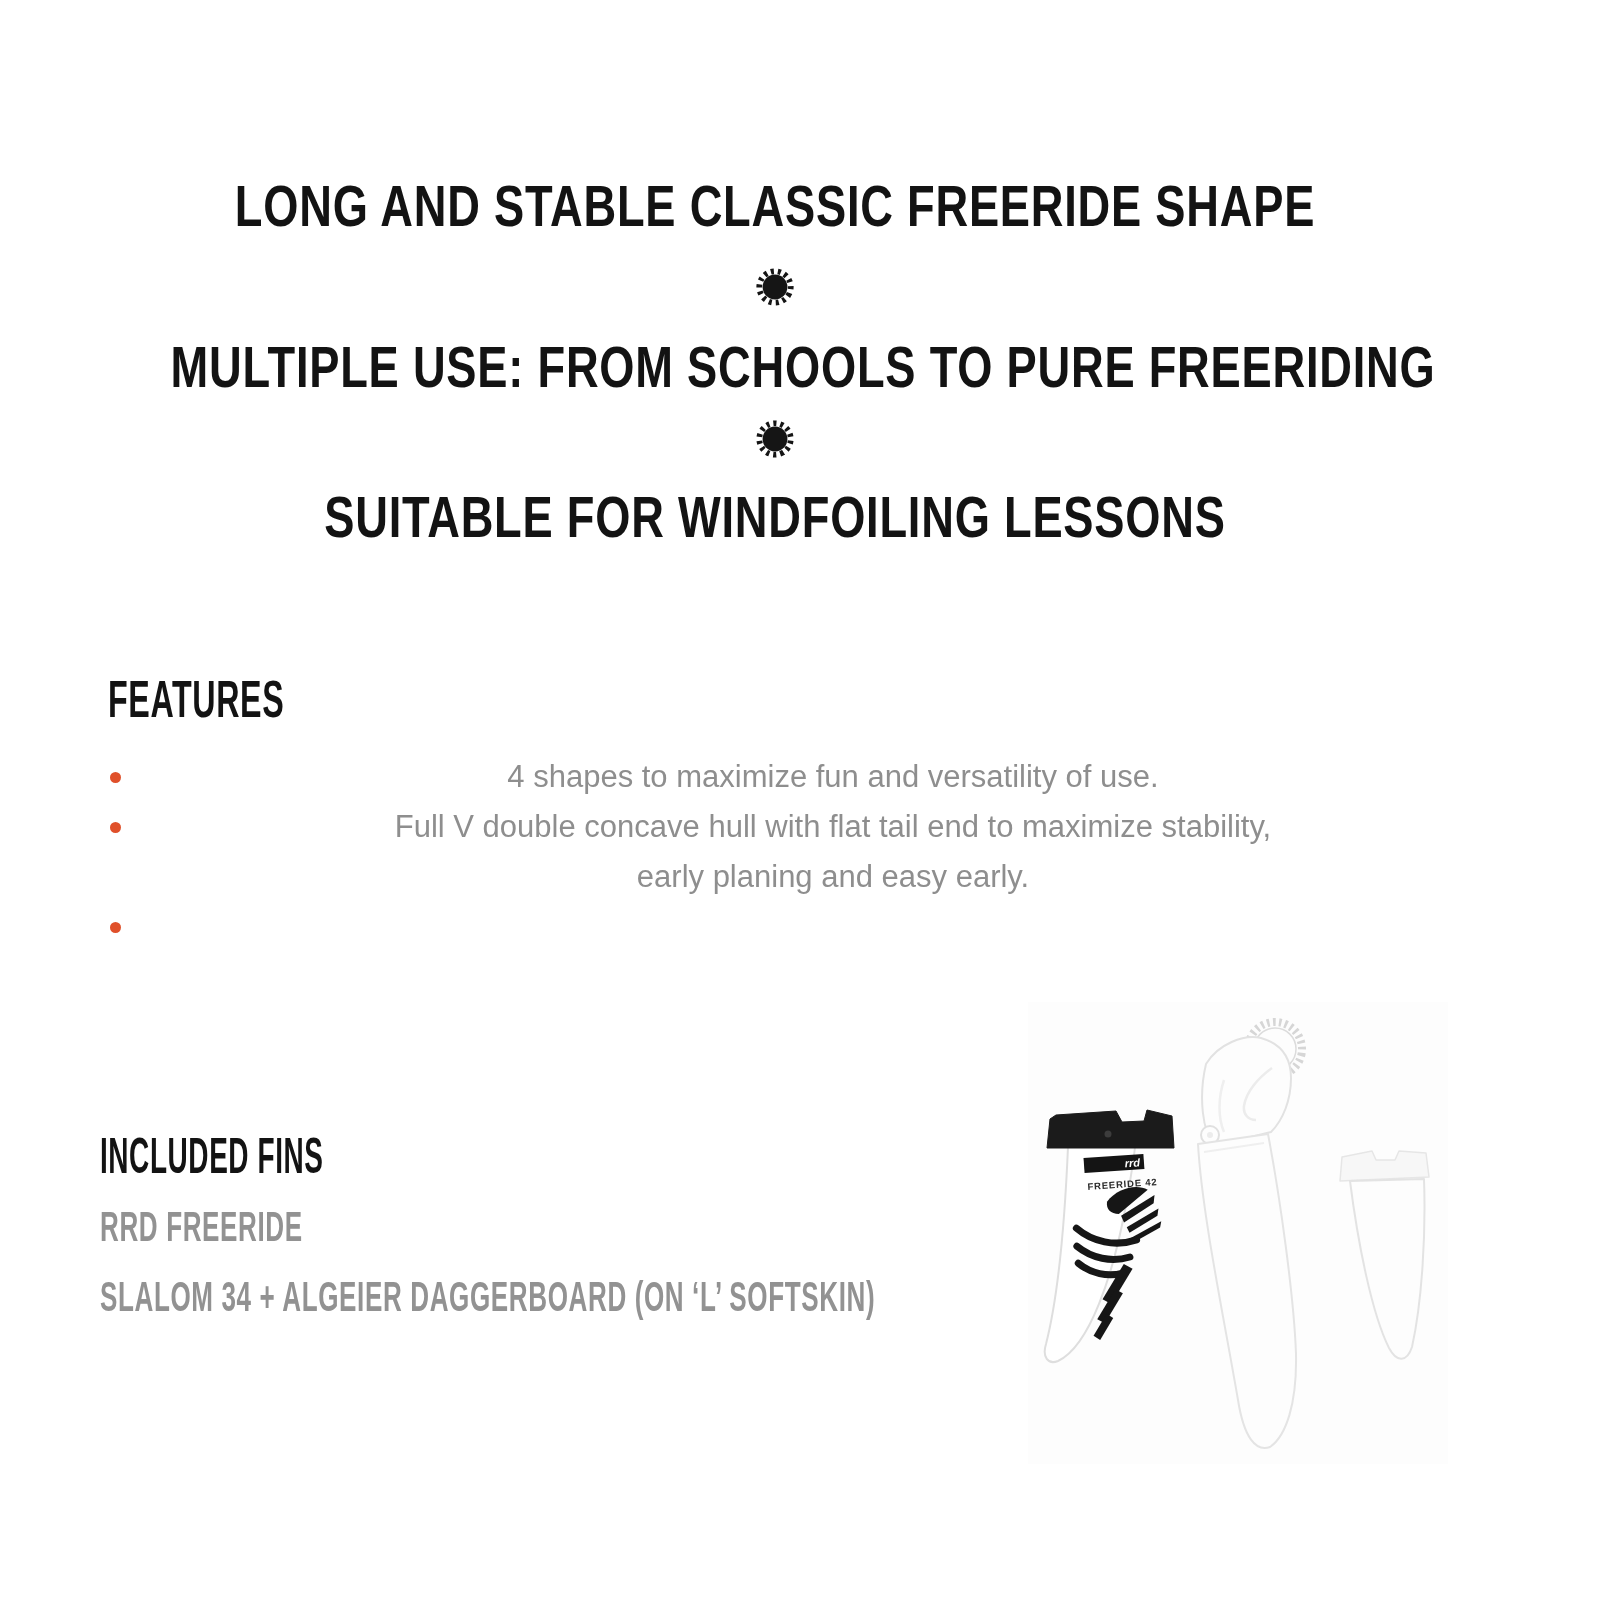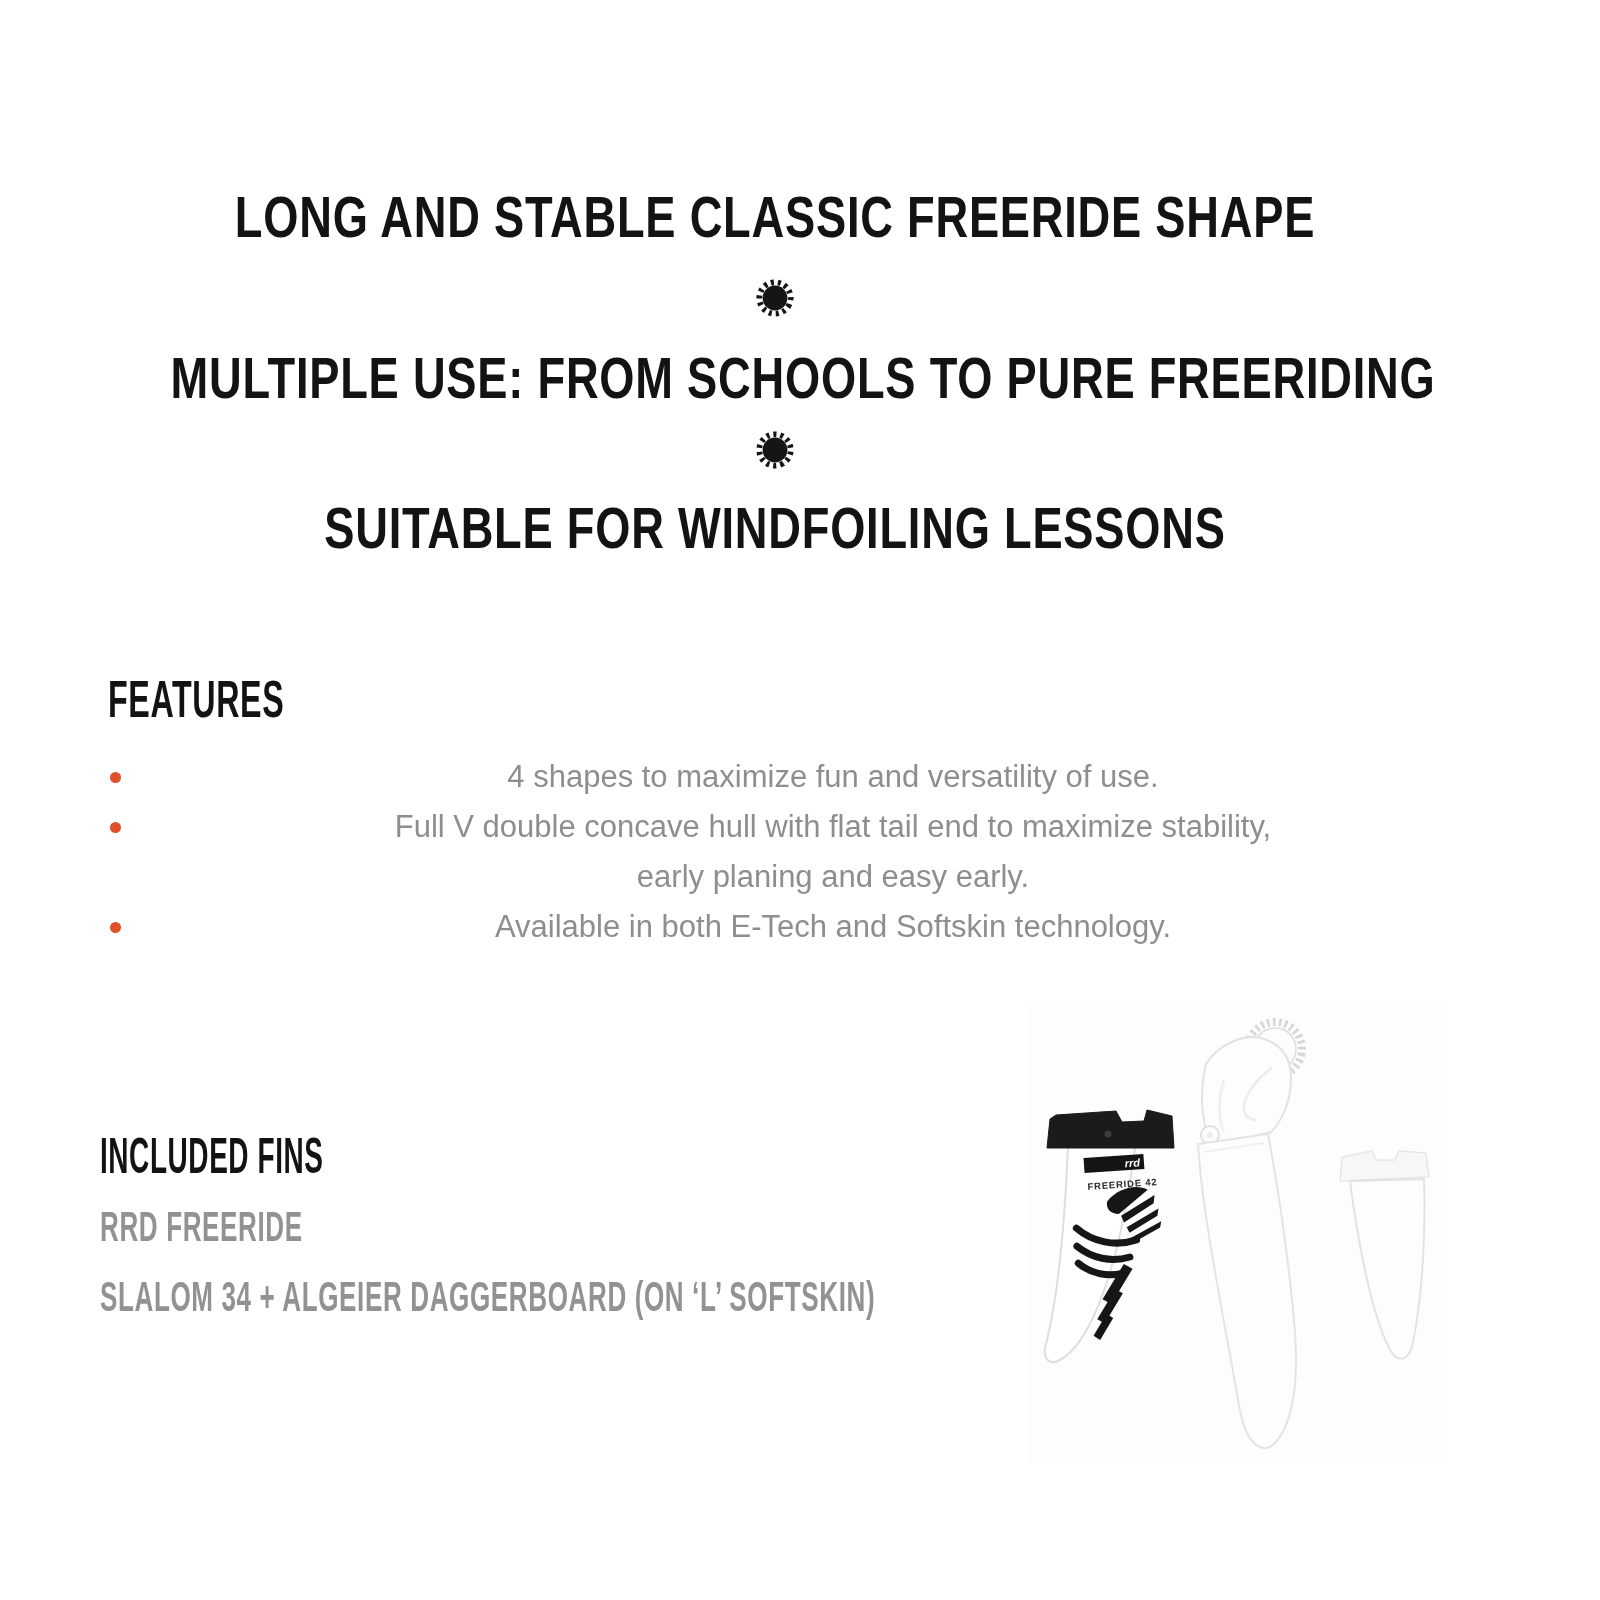--- a/index.html
+++ b/index.html
@@ -4,21 +4,21 @@
 <style>
   html,body{margin:0;padding:0;background:#ffffff;}
   .canvas{
     position:relative;
     width:1600px;height:1600px;
     background:#ffffff;
     overflow:hidden;
     font-family:"Liberation Sans", sans-serif;
   }
   
-  .hero{position:absolute;left:0;top:11px;width:1550px;height:600px;}
+  .hero{position:absolute;left:0;top:0;width:1550px;height:600px;}
   .headline{
     position:absolute;left:0;right:0;margin:0;
     text-align:center;
     font-weight:700;
     font-size:58px;line-height:58px;
     letter-spacing:1px;
     color:#131313;
     transform:scaleX(0.78);
     transform-origin:center top;
     white-space:nowrap;
@@ -116,21 +116,20 @@
         <span class="bullet"></span>
         <span>4 shapes to maximize fun and versatility of use.</span>
       </li>
       <li>
         <span class="bullet"></span>
         <span>Full V double concave hull with flat tail end to maximize stability,</span><br>
         <span>early planing and easy early.</span>
       </li>
       <li>
         <span class="bullet"></span>
-        <span>Available in both E-Tech and Softskin technology.</span>
       </li>
     </ul>
   </section>
 
   <section>
     <h3 class="cond-heading fins-title">INCLUDED FINS</h3>
     <p class="cond-gray fins-line1">RRD FREERIDE</p>
     <p class="cond-gray fins-line2">SLALOM 34 + ALGEIER DAGGERBOARD (ON ‘L’ SOFTSKIN)</p>
   </section>
 

